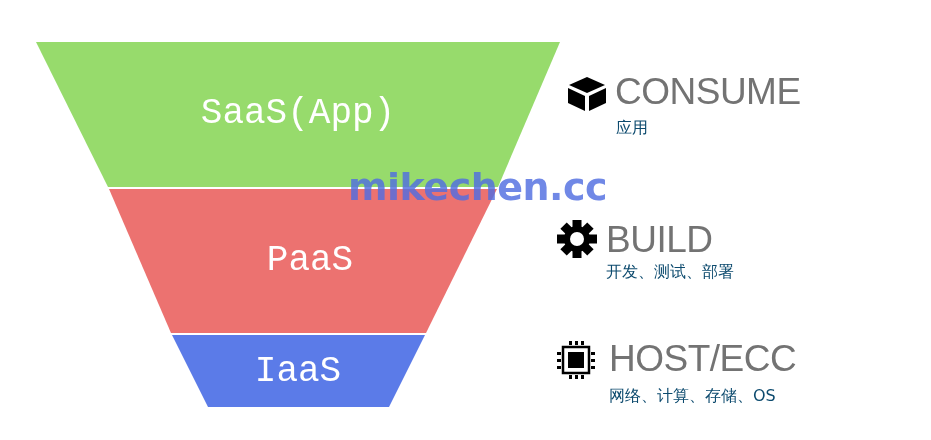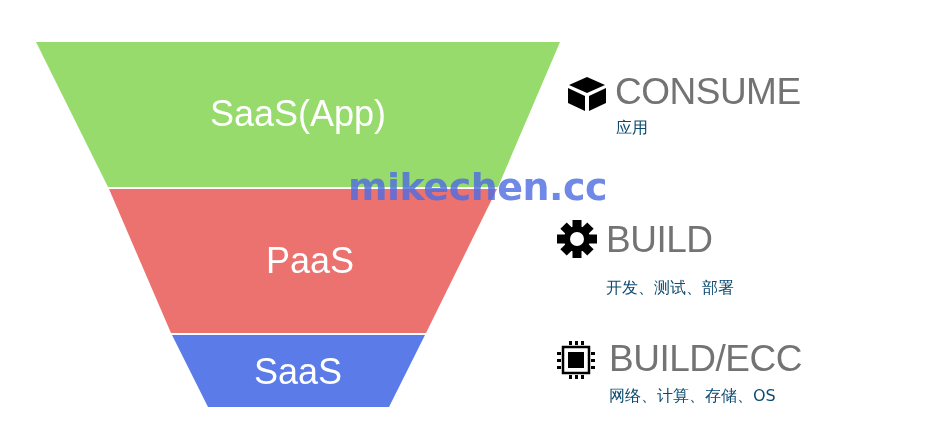--- a/index.html
+++ b/index.html
@@ -1,20 +1,20 @@
 <!DOCTYPE html>
 <html><head>
   <meta charset="utf-8">
   <style>
     html, body { margin: 0; padding: 0; background: #ffffff; }
     body { width: 931px; height: 440px; position: relative; overflow: hidden;
            font-family: "Liberation Sans", "DejaVu Sans", sans-serif; }
     .funnel { position: absolute; left: 0; top: 0; width: 931px; height: 440px; }
     .band-label { position: absolute; color: #ffffff; font-size: 36px; text-align: center;
-                  font-family: Liberation Sans, sans-serif; white-space: nowrap; transform: translateX(-50%); }
+                  font-family: Liberation Mono, monospace; white-space: nowrap; transform: translateX(-50%); }
     .legend-item { position: absolute; }
     .legend-icon { position: absolute; }
     .legend-title { position: absolute; font-size: 37px; color: #737373; white-space: nowrap;
                     font-family: Liberation Sans, sans-serif; letter-spacing: -0.5px; }
     .legend-sub { position: absolute; font-size: 16px; color: #0c4a6e; white-space: nowrap;
                   font-family: "DejaVu Sans", sans-serif; }
     .watermark { position: absolute; left: 348px; top: 165px; font-size: 38px; font-weight: bold;
                  color: rgba(80,110,225,0.82); white-space: nowrap;
                  font-family: "DejaVu Sans", sans-serif; letter-spacing: -0.5px; }
   </style>
@@ -22,21 +22,21 @@
 <body>
 
 <svg class="funnel" viewBox="0 0 931 440" width="931" height="440">
   <polygon points="36,42 560,42 498,187 108,187" fill="#97db6c"></polygon>
   <polygon points="109,189 497,189 426,333 171,333" fill="#ec7270"></polygon>
   <polygon points="172,335 425,335 389,407 208,407" fill="#5b7be8"></polygon>
 </svg>
 
 <div class="band-label" style="left:298px; top:93px;">SaaS(App)</div>
 <div class="band-label" style="left:310px; top:240px;">PaaS</div>
-<div class="band-label" style="left:298px; top:351px;">SaaS</div>
+<div class="band-label" style="left:298px; top:351px;">IaaS</div>
 
 <div class="legend-item">
   <svg class="legend-icon" style="left:567px; top:76px;" width="40" height="36" viewBox="0 0 40 36">
     <polygon points="20,1 38,9 20,17 2,9" fill="#000"></polygon>
     <polygon points="1,12 18,20 18,35 1,27" fill="#000"></polygon>
     <polygon points="39,12 22,20 22,35 39,27" fill="#000"></polygon>
   </svg>
   <div class="legend-title" style="left:615px; top:71px;">CONSUME</div>
   <div class="legend-sub" style="left:616px; top:118px;">应用</div>
 </div>
@@ -52,21 +52,21 @@
         <rect x="-4.5" y="-19" width="9" height="9" transform="rotate(45)"></rect>
         <rect x="-4.5" y="-19" width="9" height="9" transform="rotate(-45)"></rect>
         <rect x="-4.5" y="10" width="9" height="9" transform="rotate(45)"></rect>
         <rect x="-4.5" y="10" width="9" height="9" transform="rotate(-45)"></rect>
       </g>
       <circle r="13" fill="#000"></circle>
       <circle r="7" fill="#fff"></circle>
     </g>
   </svg>
   <div class="legend-title" style="left:606px; top:219px;">BUILD</div>
-  <div class="legend-sub" style="left:606px; top:262px;margin-top:16px;">开发、测试、部署</div>
+  <div class="legend-sub" style="left:606px; top:262px;">开发、测试、部署</div>
 </div>
 
 <div class="legend-item">
   <svg class="legend-icon" style="left:556px; top:340px;" width="40" height="40" viewBox="0 0 40 40">
     <g fill="#000">
       <rect x="13" y="1" width="3" height="4"></rect>
         <rect x="19" y="1" width="3" height="4"></rect>
         <rect x="25" y="1" width="3" height="4"></rect>
       <rect x="13" y="35" width="3" height="4"></rect>
         <rect x="19" y="35" width="3" height="4"></rect>
@@ -74,17 +74,17 @@
       <rect x="1" y="12" width="4" height="3"></rect>
         <rect x="1" y="19" width="4" height="3"></rect>
         <rect x="1" y="26" width="4" height="3"></rect>
       <rect x="35" y="12" width="4" height="3"></rect>
         <rect x="35" y="19" width="4" height="3"></rect>
         <rect x="35" y="26" width="4" height="3"></rect>
     </g>
     <rect x="7" y="7" width="26" height="26" fill="none" stroke="#000" stroke-width="2.5"></rect>
     <rect x="12" y="12" width="16" height="16" fill="#000"></rect>
   </svg>
-  <div class="legend-title" style="left:609px; top:338px;">BUILD/ECC</div>
+  <div class="legend-title" style="left:609px; top:338px;">HOST/ECC</div>
   <div class="legend-sub" style="left:609px; top:386px;">网络、计算、存储、OS</div>
 </div>
 
 <div class="watermark">mikechen.cc</div>
 
 </body></html>

